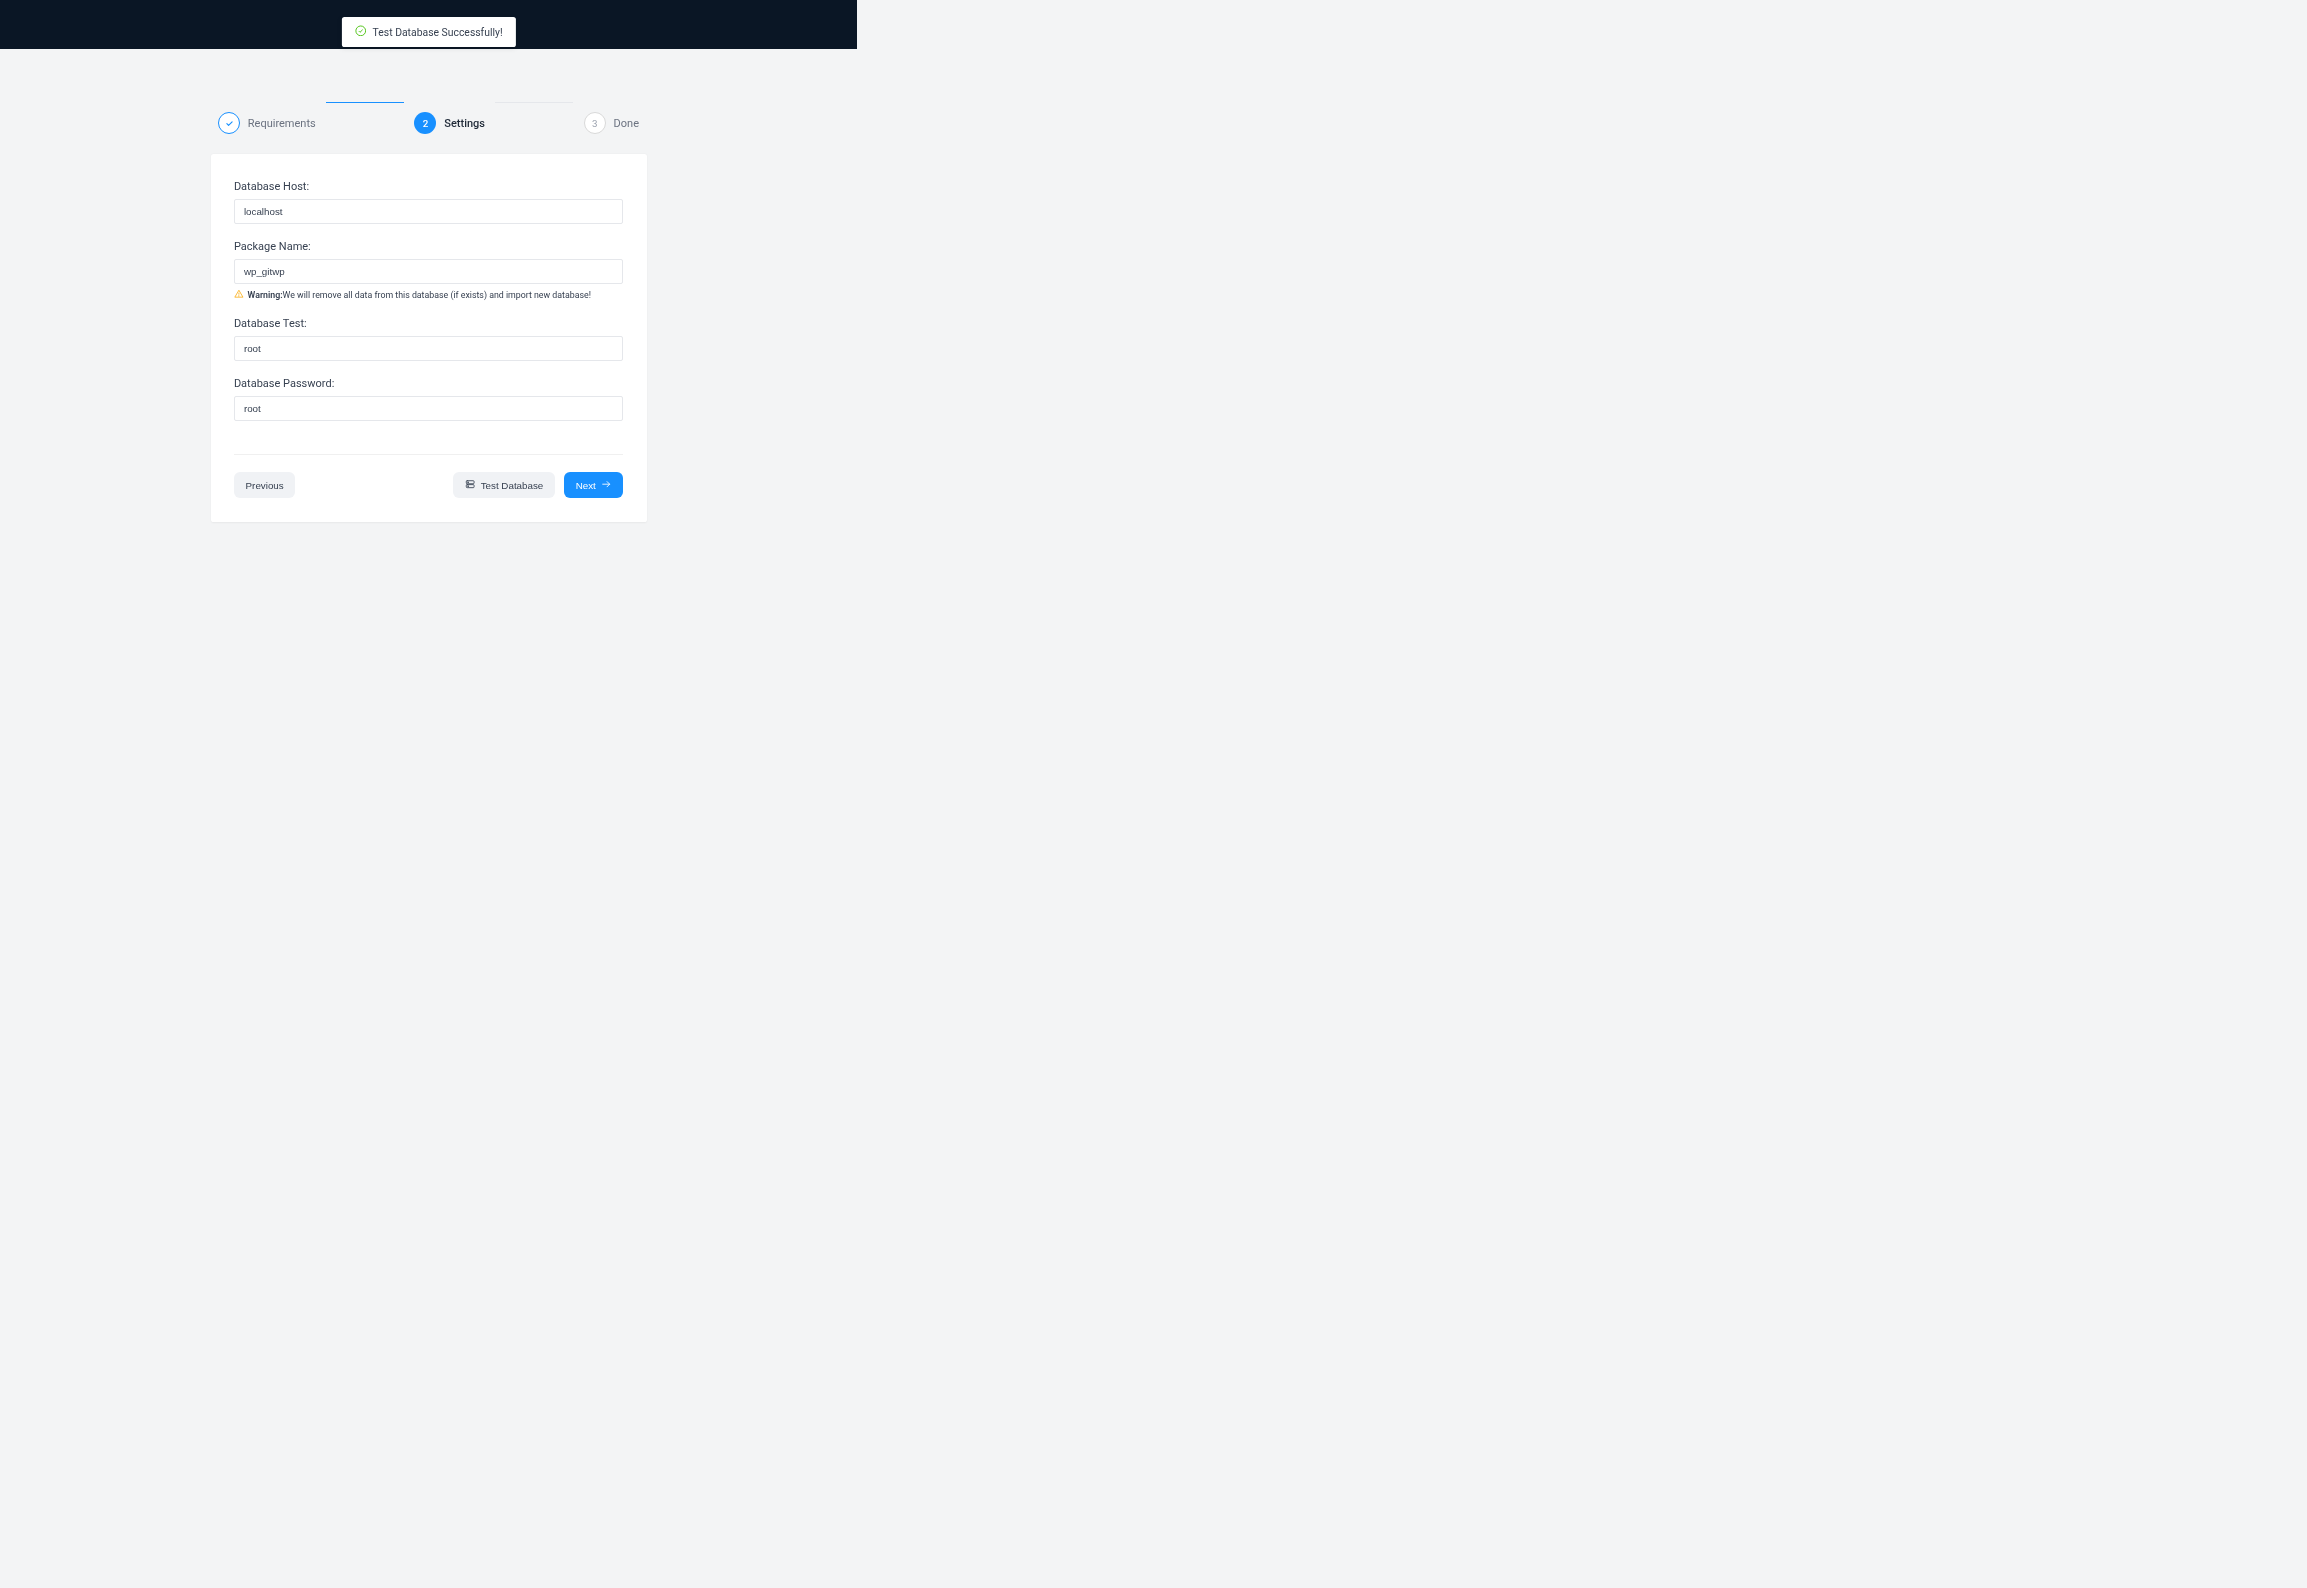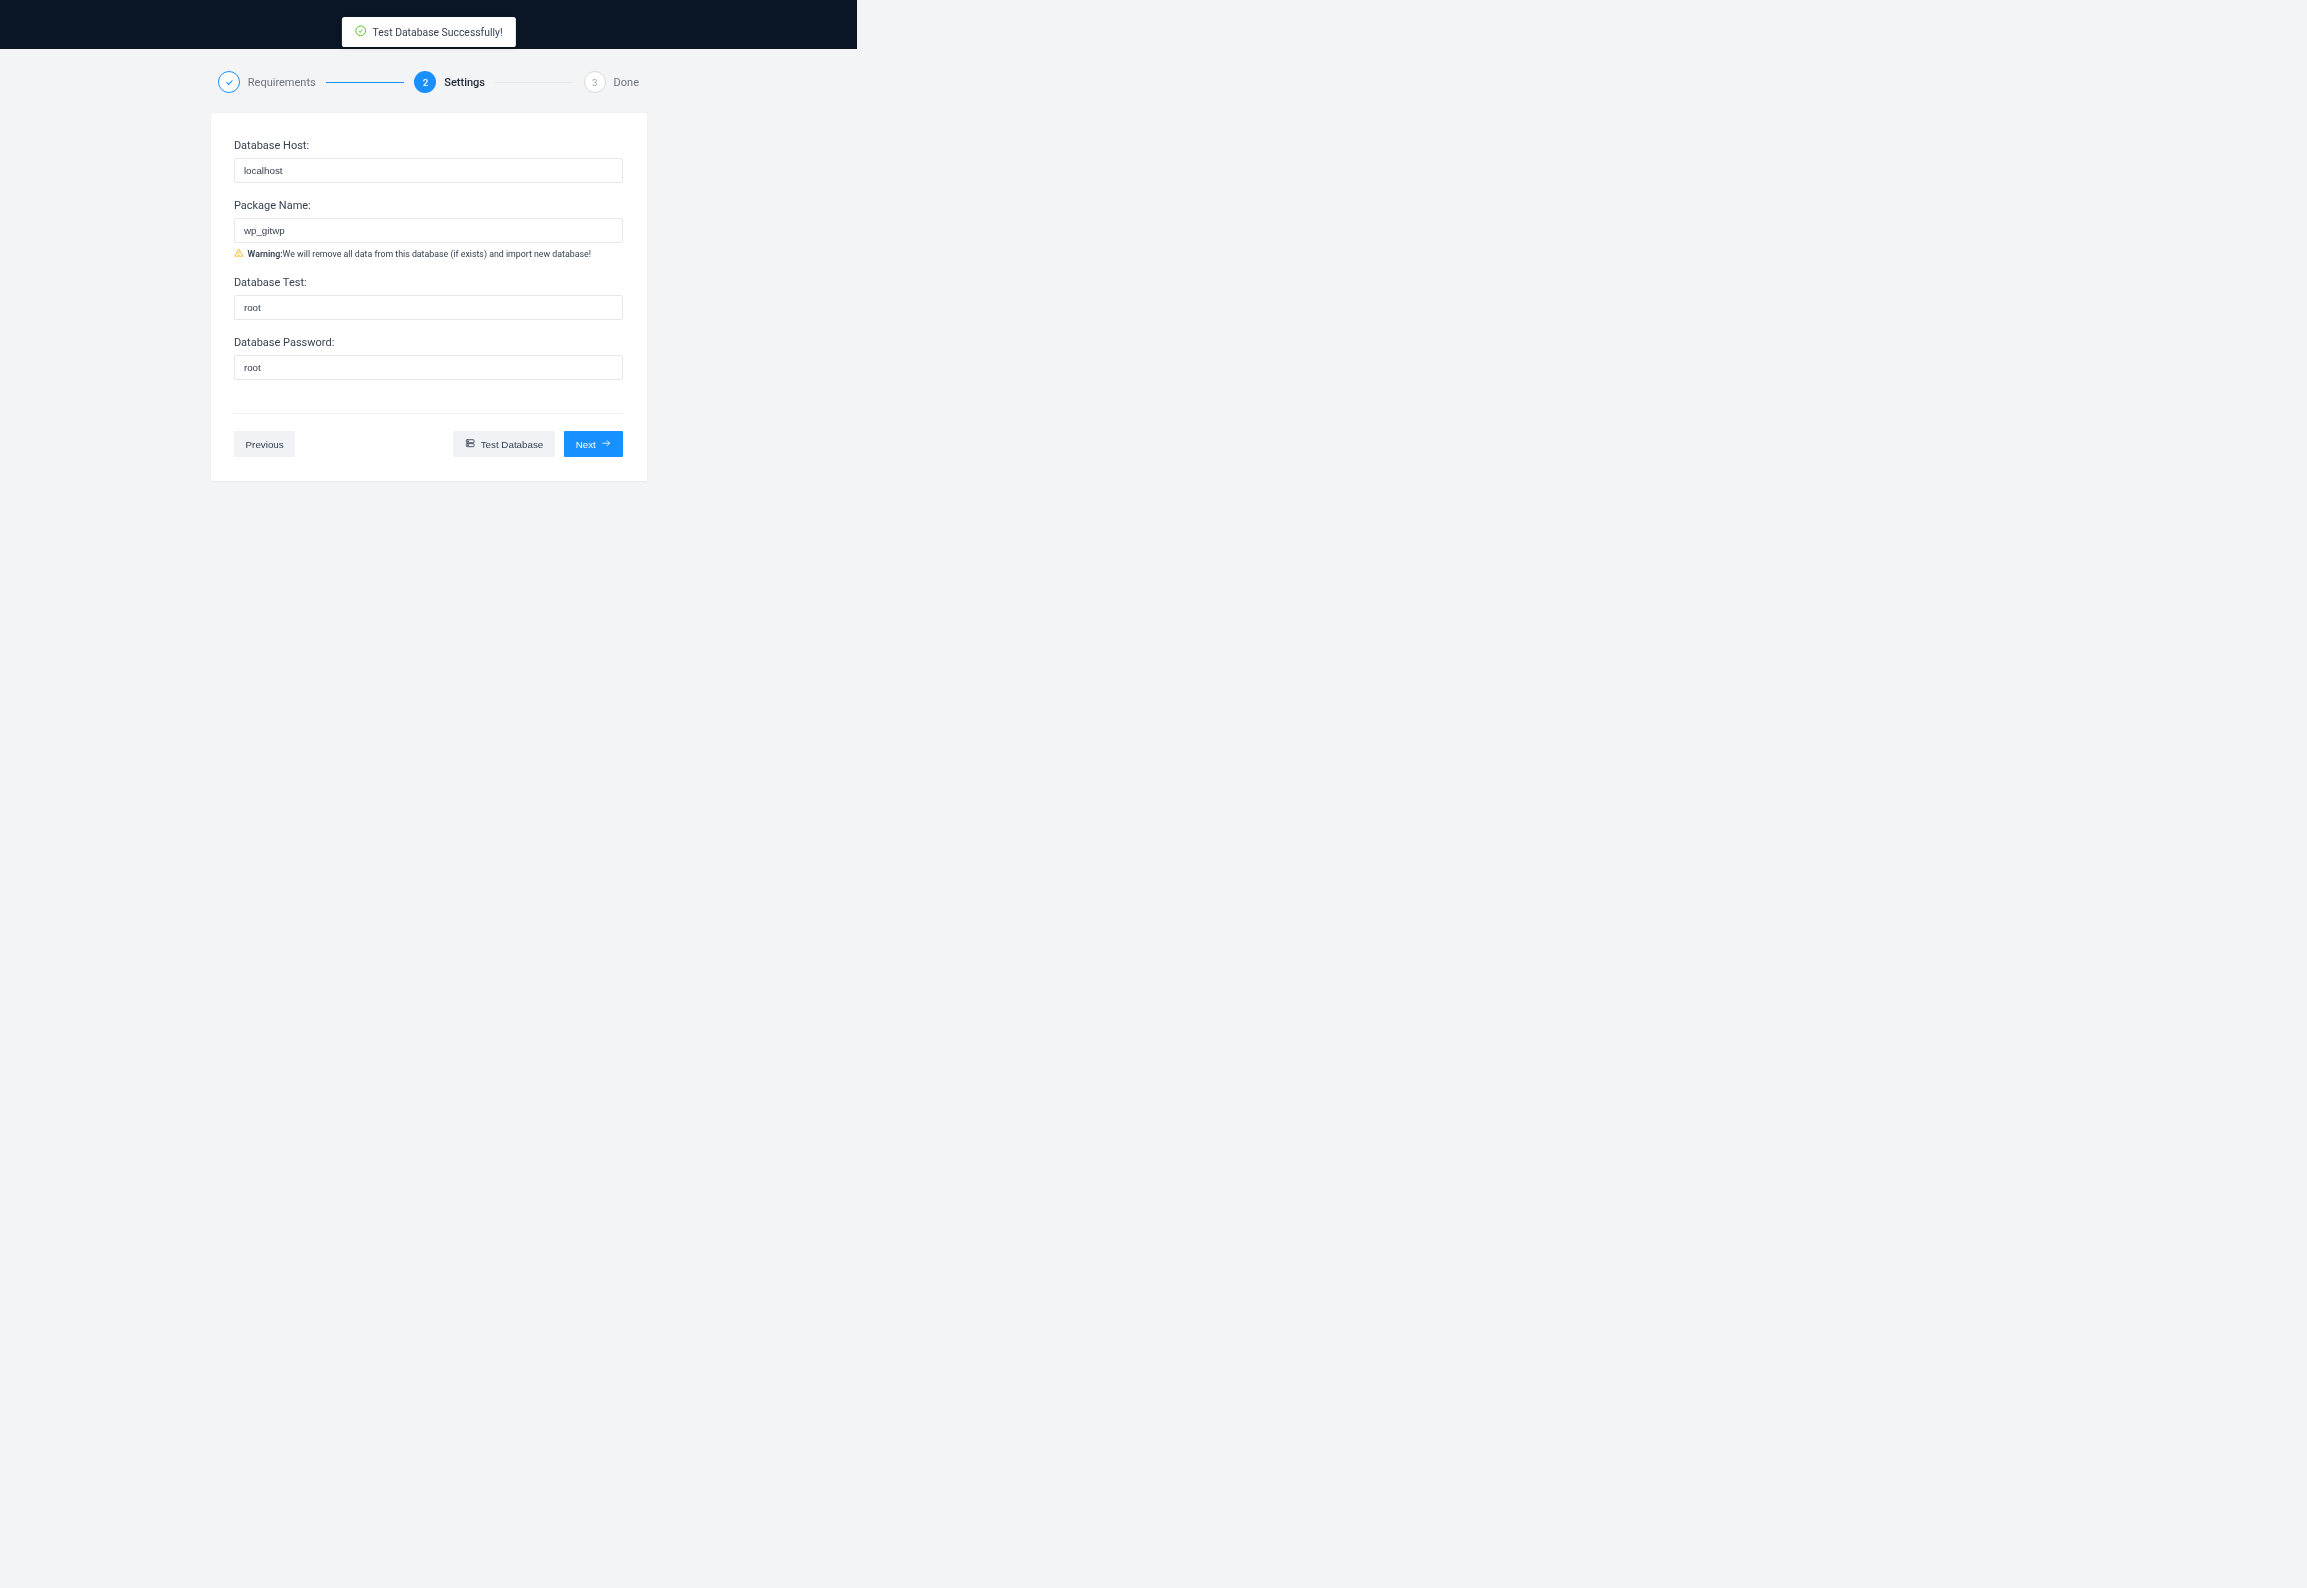--- a/index.html
+++ b/index.html
@@ -42,20 +42,21 @@
     display: flex;
     align-items: center;
     justify-content: center;
     padding: 22px 0 19.5px;
     gap: 0;
   }
   .step {
     display: flex;
     align-items: center;
     gap: 7.8px;
+    margin-top: 41px;
   }
   .step-circle {
     width: 22px;
     height: 22px;
     border-radius: 50%;
     display: flex;
     align-items: center;
     justify-content: center;
     font-size: 9.8px;
     border: 0.7px solid transparent;
@@ -159,21 +160,21 @@
     justify-content: space-between;
   }
   .actions-right {
     display: flex;
     gap: 9px;
     padding-left: 42px;
   }
   .btn {
     height: 26px;
     padding: 0 11.7px;
-    border-radius: 1px;
+    border-radius: 6px;
     border: none;
     font-size: 9.8px;
     cursor: pointer;
     display: inline-flex;
     align-items: center;
     gap: 5.2px;
   }
   .btn-default {
     background: #f0f2f5;
     color: #374151;

